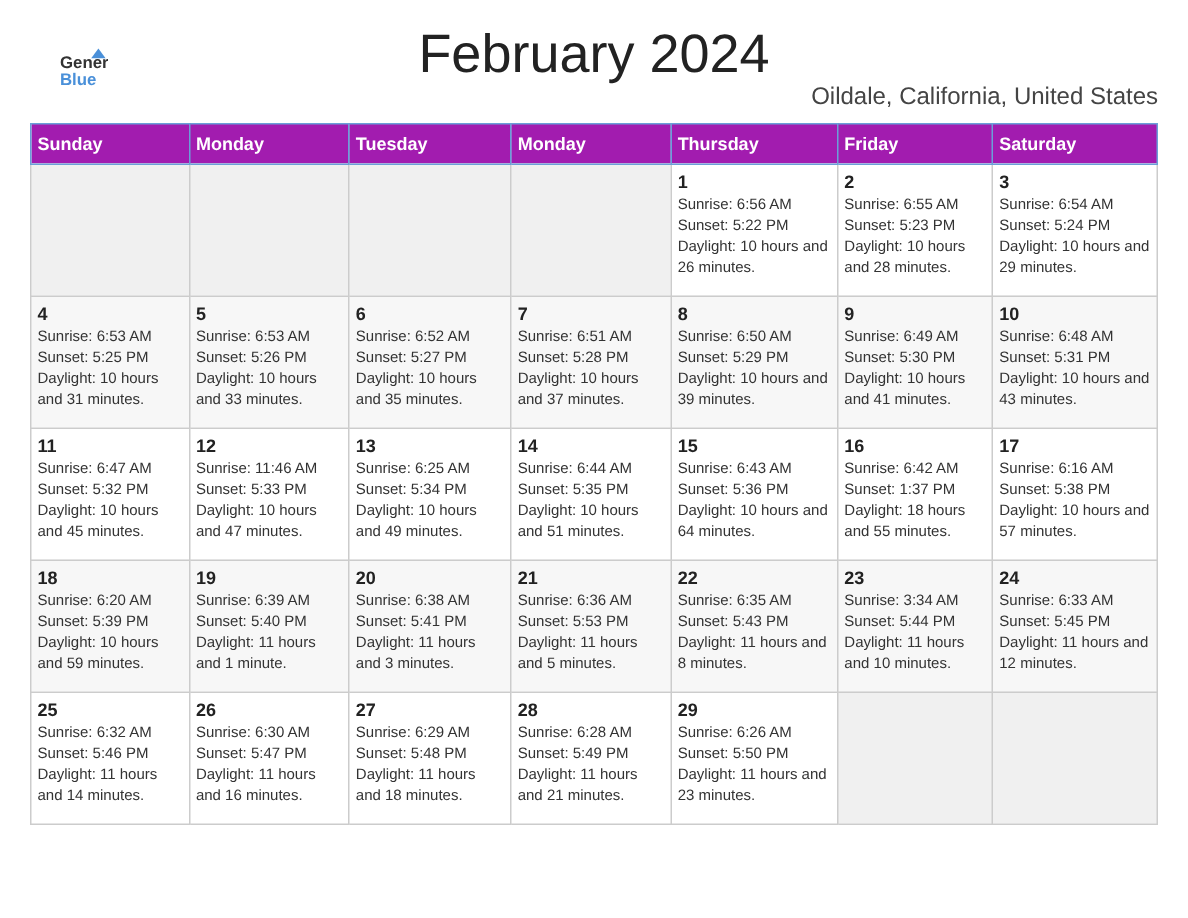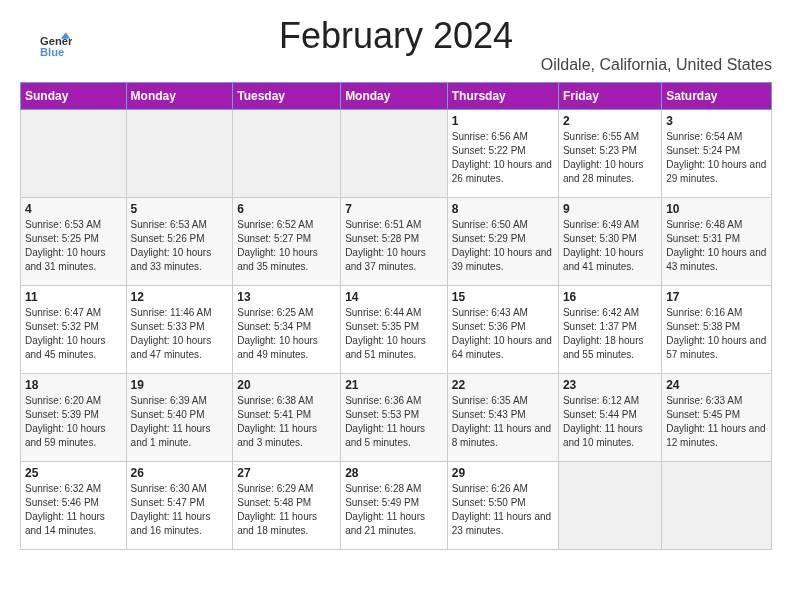--- a/index.html
+++ b/index.html
@@ -251,21 +251,21 @@
           <span class="day-detail">Daylight: 11 hours and 5 minutes.</span>
         </td>
           <td>
           <span class="day-num">22</span>
           <span class="day-detail">Sunrise: 6:35 AM</span><br>
           <span class="day-detail">Sunset: 5:43 PM</span><br>
           <span class="day-detail">Daylight: 11 hours and 8 minutes.</span>
         </td>
           <td>
           <span class="day-num">23</span>
-          <span class="day-detail">Sunrise: 6:12 AM</span><br>
+          <span class="day-detail">Sunrise: 3:34 AM</span><br>
           <span class="day-detail">Sunset: 5:44 PM</span><br>
           <span class="day-detail">Daylight: 11 hours and 10 minutes.</span>
         </td>
           <td>
           <span class="day-num">24</span>
           <span class="day-detail">Sunrise: 6:33 AM</span><br>
           <span class="day-detail">Sunset: 5:45 PM</span><br>
           <span class="day-detail">Daylight: 11 hours and 12 minutes.</span>
         </td>
         </tr>

